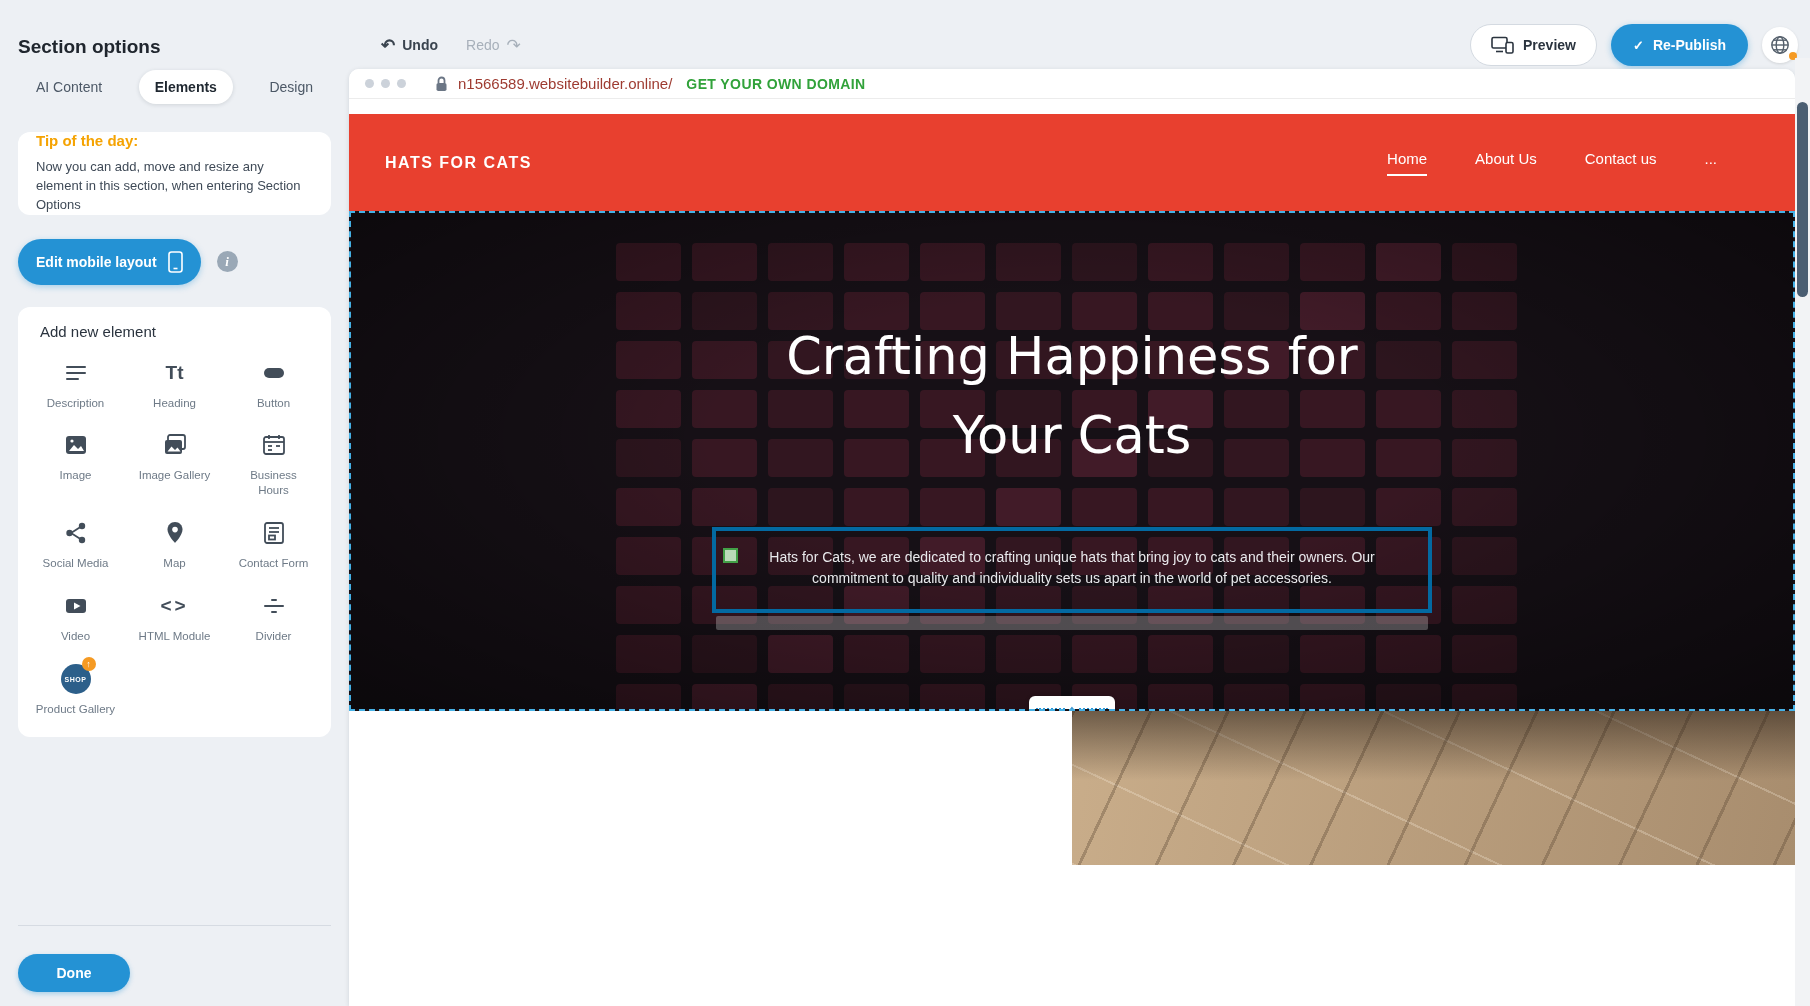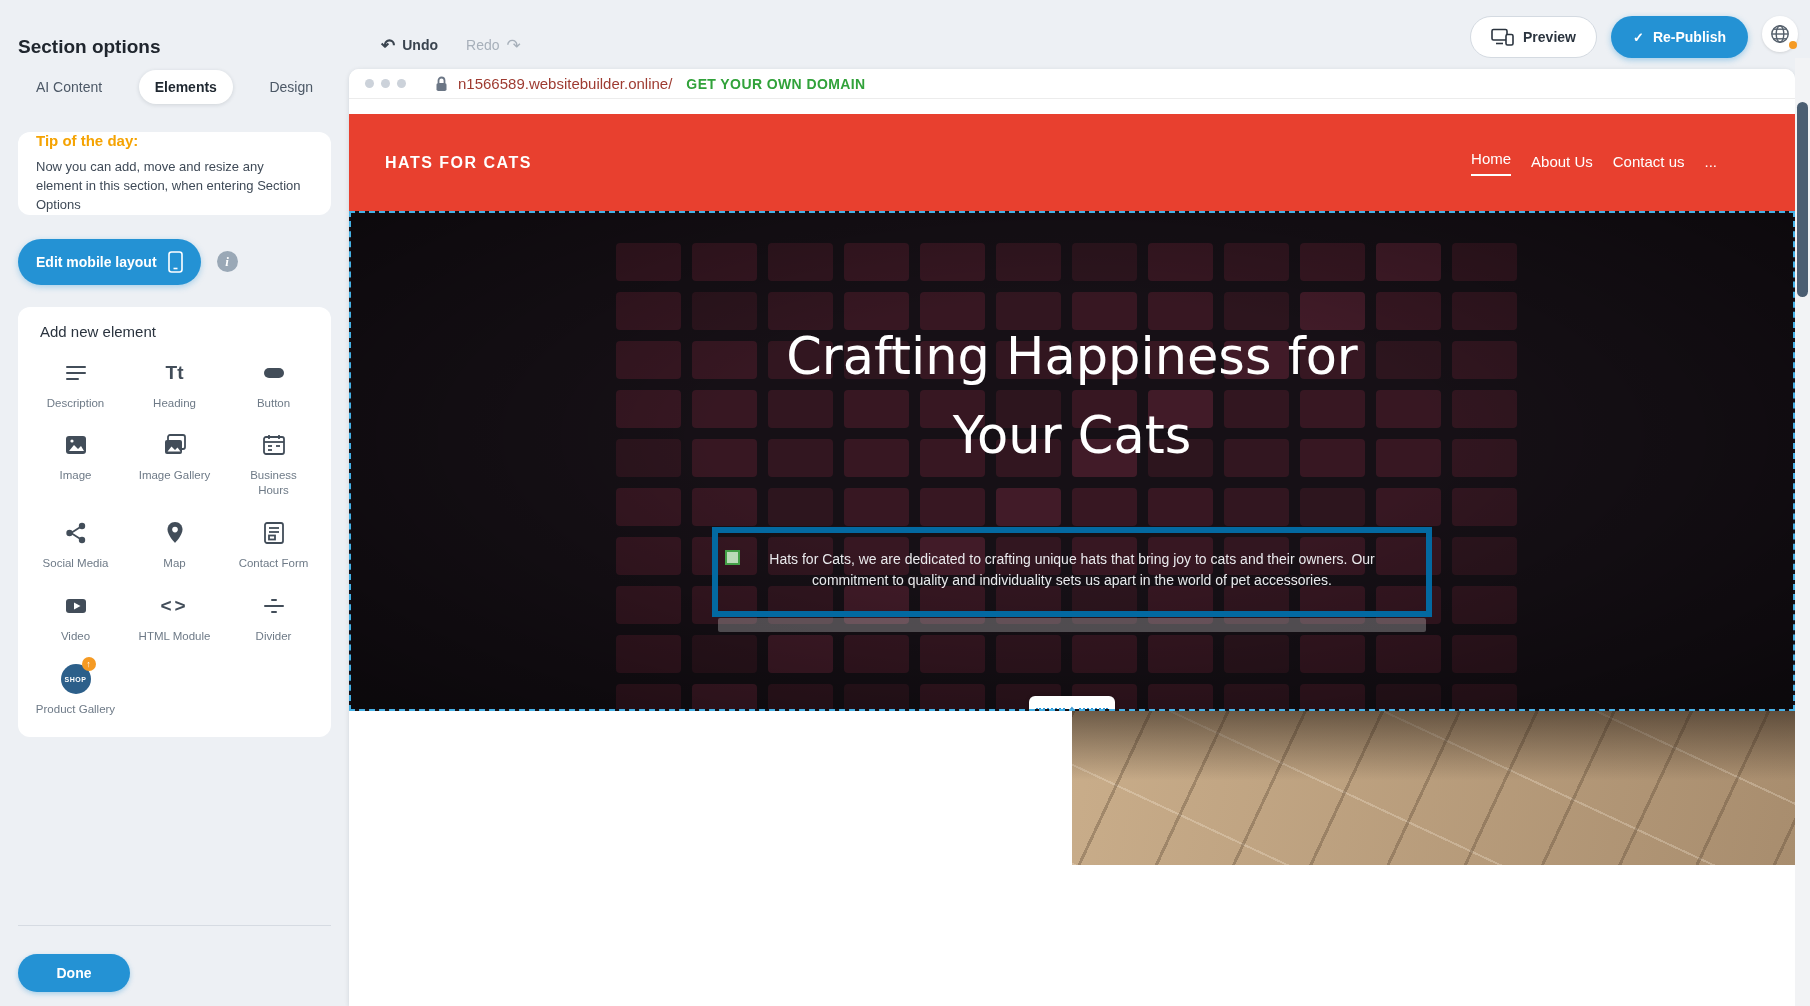--- a/index.html
+++ b/index.html
@@ -7,21 +7,21 @@
   body { font-family:"Liberation Sans", sans-serif; background:#edf0f4; overflow:hidden; }
   .app { position:relative; width:1810px; height:1006px; background:#edf0f4; }
 
   
   .topbar { position:absolute; top:0; left:0; right:0; height:58px; display:flex; align-items:center;margin-top:16px; }
   .topbar-title { position:absolute; left:18px; top:20px; font-size:19px; font-weight:700; color:#20262e; }
   .undoredo { position:absolute; left:381px; top:0; height:58px; display:flex; align-items:center; gap:28px; }
   .ur-btn { display:flex; align-items:center; gap:7px; font-size:14px; font-weight:700; color:#3a444f; background:none; border:none; cursor:pointer; }
   .ur-btn .ur-ic { font-size:17px; }
   .ur-btn.disabled { color:#a7b0ba; font-weight:400; }
-  .topbar-right { position:absolute; right:12px; top:0; height:58px; display:flex; gap:14px; }
+  .topbar-right { position:absolute; right:12px; top:0; height:58px; display:flex; align-items:center; gap:14px; }
   .btn-preview { display:flex; align-items:center; gap:9px; height:42px; padding:0 20px; background:#fff; border:1px solid #d4dae1; border-radius:21px; font-size:14px; font-weight:700; color:#2b343f; cursor:pointer; }
   .btn-republish { display:flex; align-items:center; gap:9px; height:42px; padding:0 22px; background:#2492d4; border:none; border-radius:21px; font-size:14px; font-weight:700; color:#fff; cursor:pointer; box-shadow:0 2px 6px rgba(36,146,212,.4); }
   .btn-republish .chk { font-size:13px; }
   .globe-btn { position:relative; width:36px; height:36px; border-radius:50%; background:#fff; border:none; display:flex; align-items:center; justify-content:center; cursor:pointer; box-shadow:0 1px 3px rgba(0,0,0,.12); }
   .globe-dot { position:absolute; right:1px; bottom:3px; width:8px; height:8px; border-radius:50%; background:#f59a23; }
 
   
   .sidebar { position:absolute; top:58px; left:0; width:349px; bottom:0; display:flex; flex-direction:column; }
   .tabs { margin:12px 20px 0; display:flex; align-items:center; justify-content:space-between; }
   .tab { padding:9px 16px; font-size:14px; color:#4c5866; background:none; border:none; border-radius:18px; cursor:pointer; }
@@ -55,35 +55,35 @@
   .win-dots { display:flex; gap:7px; }
   .win-dot { width:9px; height:9px; border-radius:50%; background:#ccd2da; }
   .lock { margin-left:28px; display:flex; }
   .url { margin-left:9px; font-size:15px; color:#9e3b31; cursor:pointer; }
   .domain-cta { margin-left:14px; font-size:14px; font-weight:700; letter-spacing:.4px; color:#31a23a; cursor:pointer; background:none; border:none; }
 
   
   .site { position:relative; height:894px; }
   .site-header { height:97px; background:#e8402f; display:flex; align-items:center; padding:0 36px;margin-top:15px; }
   .logo { color:#fff; font-size:16px; font-weight:700; letter-spacing:1.5px; }
-  .site-nav { margin-left:auto; display:flex; align-items:center; gap:20px; margin-right:42px; }
+  .site-nav { margin-left:auto; display:flex; align-items:flex-start; gap:48px; margin-right:42px; }
   .nav-item { color:#fff; font-size:15px; cursor:pointer; padding-bottom:2px; }
   .nav-item.active { border-bottom:2px solid #fff; padding-bottom:7px; }
 
   .hero { position:relative; height:500px; background:#161016; border:2px dashed #45b1e6; overflow:hidden; }
   .hero-tiles { position:absolute; left:50%; transform:translateX(-50%); top:30px; width:912px; display:grid; grid-template-columns:repeat(12,65px); gap:11px; }
   .tile { height:38px; border-radius:4px; background:#3b1824; opacity:.9; }
   .tile:nth-child(3n) { opacity:.78; }
   .tile:nth-child(7n) { opacity:.65; }
   .tile:nth-child(11n) { opacity:.95; background:#431c29; }
   .hero-vignette { position:absolute; inset:0; background:radial-gradient(ellipse at 50% 45%, rgba(0,0,0,0) 35%, rgba(0,0,0,.45) 95%); pointer-events:none; }
   .hero-content { position:absolute; inset:0; display:flex; flex-direction:column; align-items:center; }
   .hero-heading { margin-top:104px; width:650px; text-align:center; color:#fff; font-family:"DejaVu Sans", sans-serif; font-size:51px; font-weight:500; line-height:1.55; cursor:pointer; }
   .hero-sub { margin-top:52px; color:#fff; font-family:"DejaVu Sans", sans-serif; font-size:28px; font-weight:400; letter-spacing:.5px; cursor:pointer; }
-  .para-box { position:relative; margin-top:52px; width:720px; border:6px solid #0369a1; padding:16px 18px 20px; cursor:pointer; }
+  .para-box { position:relative; margin-top:52px; width:720px; border:4px solid #0369a1; padding:16px 18px 20px; cursor:pointer; }
   .para-text { color:#e9e9ec; font-size:14px; line-height:1.5; text-align:center; }
   .para-handle { position:absolute; left:7px; top:17px; width:15px; height:15px; background:rgba(198,235,198,.92); border:2px solid #43a047; cursor:pointer; }
   .para-shadowbar { position:absolute; left:0; right:0; bottom:-21px; height:14px; background:rgba(255,255,255,.26); border-radius:2px; }
   .resize-pill { position:absolute; left:50%; transform:translateX(-50%); bottom:-14px; width:86px; height:27px; background:#fff; border-radius:6px; box-shadow:0 1px 4px rgba(0,0,0,.3); display:flex; align-items:center; justify-content:center; cursor:pointer; }
   .resize-pill::before { content:""; position:absolute; left:7px; right:7px; top:12px; border-top:2px dotted #2a93d5; }
   .resize-arrow { position:relative; z-index:1; background:#fff; padding:0 3px; color:#1f86c9; font-size:15px; font-weight:700; line-height:1; }
 
   .bottom-strip { position:relative; height:154px; background:#fff; }
   .strip-photo { position:absolute; left:723px; right:0; top:0; bottom:0;
     background-color:#b89a78;

